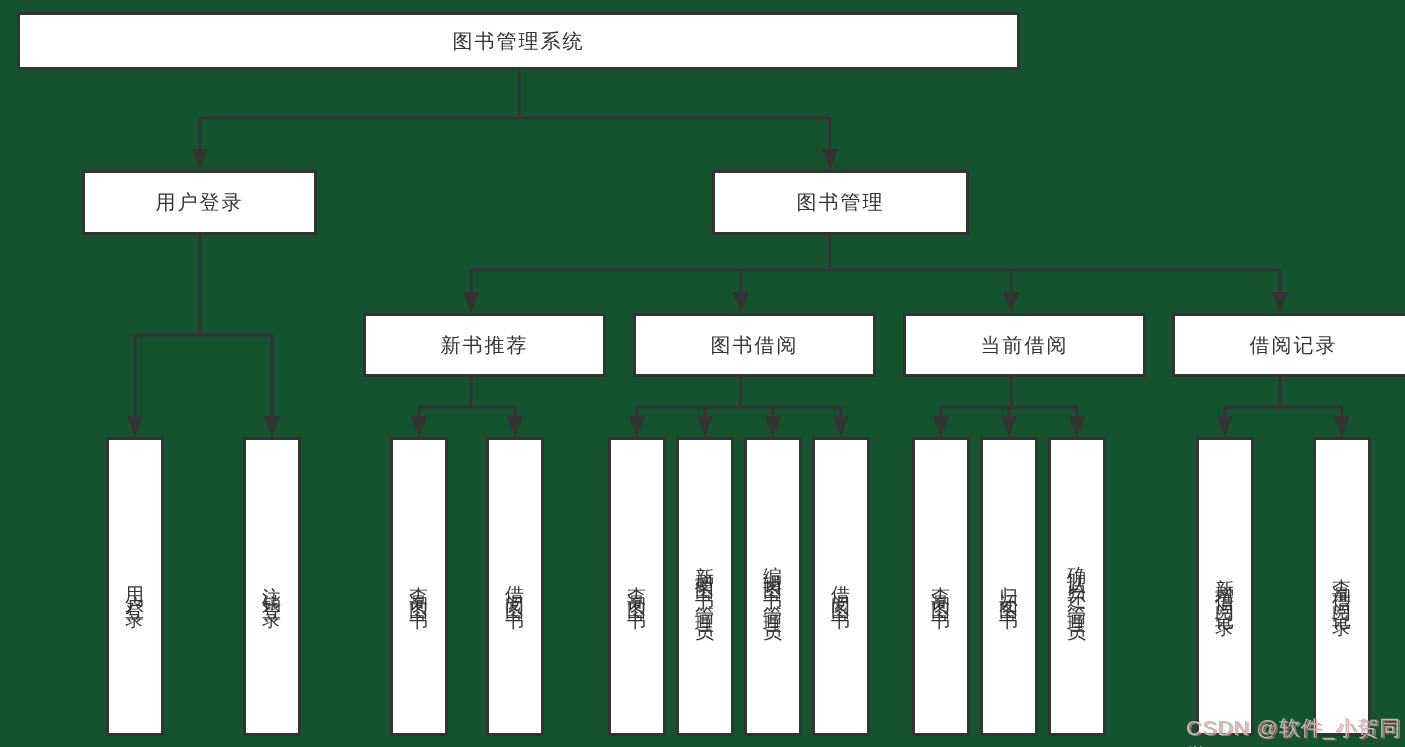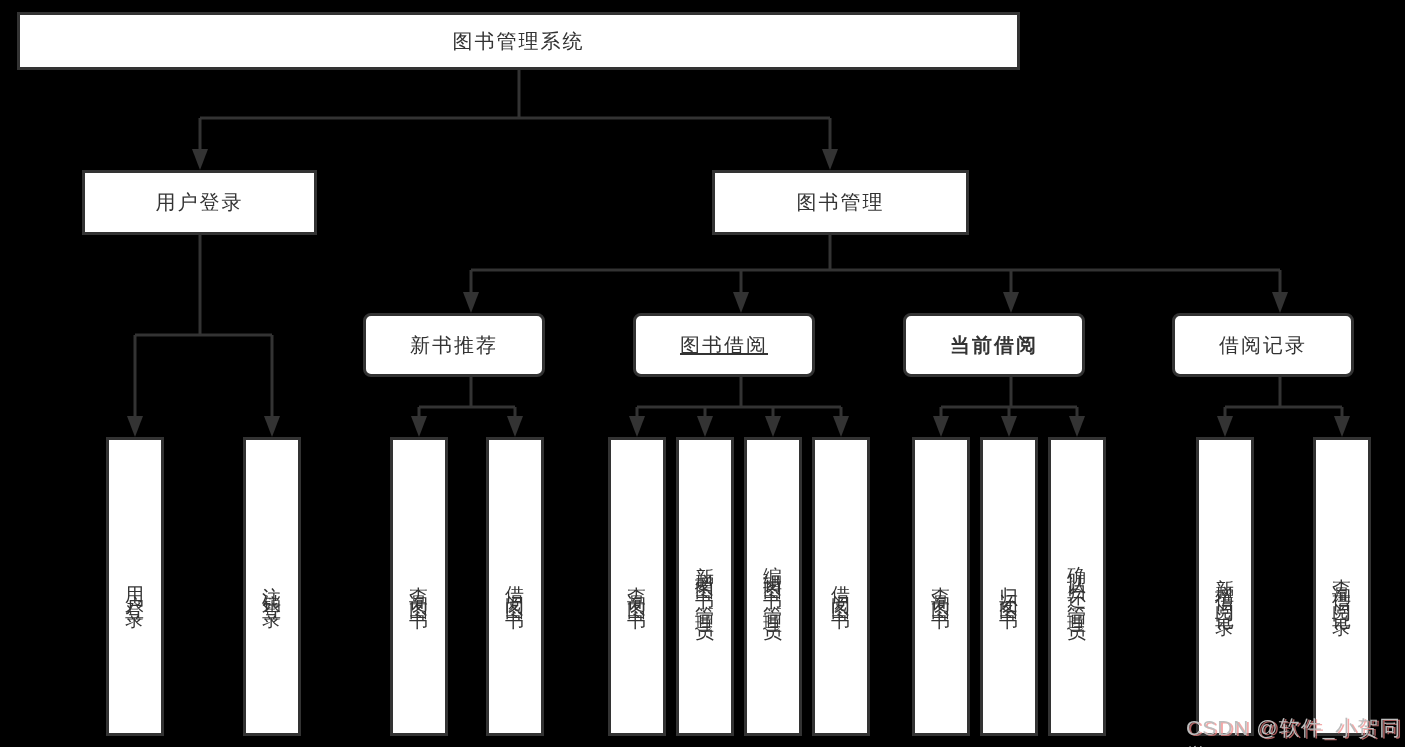--- a/index.html
+++ b/index.html
@@ -2,36 +2,36 @@
 <html><head>
 <meta charset="utf-8">
 <style>
   html,body{
     margin:0; padding:0;
     width:1405px; height:747px;
     background:#ffffff;
     overflow:hidden;
     font-family:"Liberation Sans","DejaVu Sans",sans-serif;
   }
-  .canvas{ position:relative; width:1405px; height:747px; background:#000000; }
+  .canvas{ position:relative; width:1405px; height:747px; background:#14532d; }
   svg.wires{ position:absolute; left:0; top:0; width:1405px; height:747px; z-index:1; }
   .box{
     position:absolute; box-sizing:border-box;
     background:#ffffff; border:3px solid #333333; color:#333333;
     display:flex; align-items:center; justify-content:center;
     z-index:2;
   }
   .hbox{ font-size:20px; letter-spacing:2px; font-weight:400; }
   .root{ left:17px;  top:12px;  width:1003px; height:58px; }
   .n-user-login{ left:82px;  top:170px; width:235px; height:65px; }
   .n-book-mgmt{ left:712px; top:170px; width:257px; height:65px; }
-  .l3{ top:313px; width:182px; height:64px;border-radius:8px; }
+  .l3{ top:313px; width:243px; height:64px; }
   .n-newrec{  left:363px; }
-  .n-borrow{  left:633px;text-decoration:underline; }
-  .n-current{ left:903px;font-weight:bold; }
+  .n-borrow{  left:633px; }
+  .n-current{ left:903px; }
   .n-record{  left:1172px; }
   .vbox{ top:437px; width:58px; height:299px; }
   .vbox > span{
     writing-mode:vertical-lr;
     text-orientation:mixed;
     font-size:19px; letter-spacing:8px; line-height:1;
     white-space:nowrap;
   }
   .lf0{ left:106px; }  .lf1{ left:243px; }
   .lf2{ left:390px; }  .lf3{ left:486px; }

